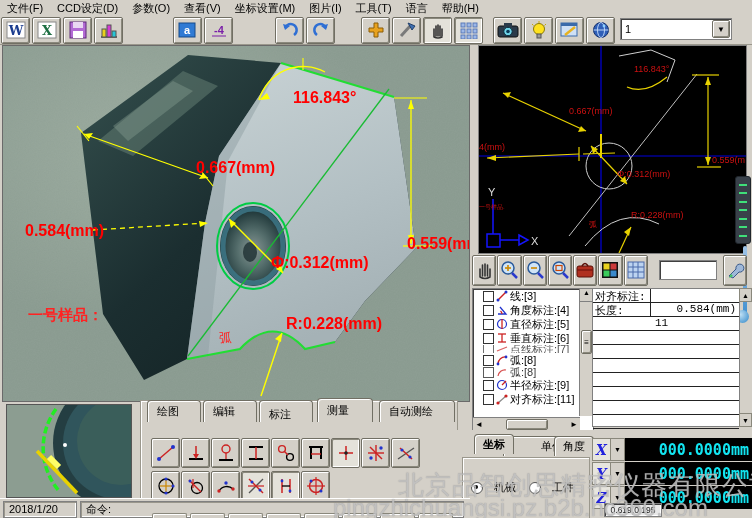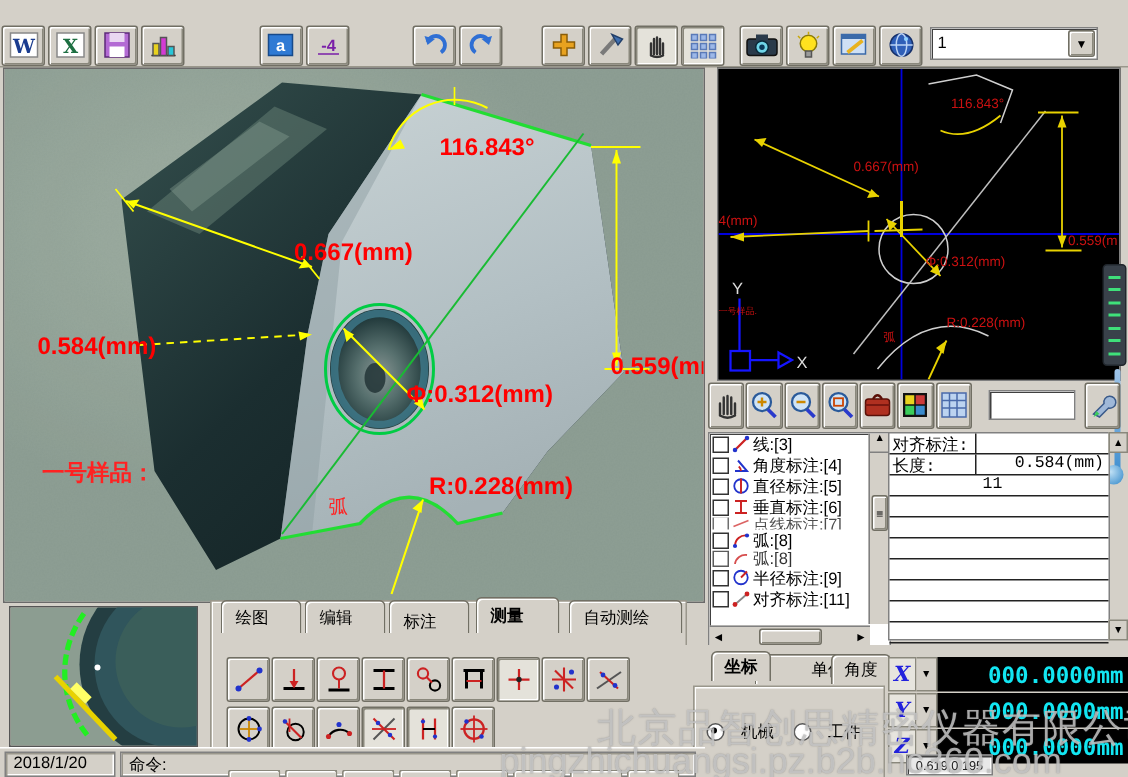--- a/index.html
+++ b/index.html
@@ -24,36 +24,36 @@
   
   #camview{left:2px;top:45px;width:466px;height:355px;border:1px solid #6a6a6a;}
   
   #cadview{left:478px;top:45px;width:267px;height:207px;background:#000;border:1px solid #808080;}
   
   #cadbar{left:472px;top:254px;width:276px;height:32px;display:flex;align-items:center;}
   .cb{width:31px;height:29px;margin-right:1px;}
   
   #objlist{left:472px;top:288px;width:120px;height:142px;background:#fff;border:1px solid #808080;
            box-shadow:inset 1px 1px 0 #404040;overflow:hidden;font-size:11px;}
-  .objrow{display:flex;align-items:center;height:14px;padding-left:2px;gap:2px;white-space:nowrap;}
+  .objrow{display:flex;align-items:center;height:14px;padding-left:10px;gap:2px;white-space:nowrap;}
   .chk{width:9px;height:9px;background:#fff;border:1px solid #333;flex:0 0 auto;}
   .vsb{position:absolute;right:0;top:0;width:13px;height:127px;background:#d4d0c8;border-left:1px solid #808080;}
   .hsb{position:absolute;left:0;bottom:0;width:107px;height:13px;background:#d4d0c8;border-top:1px solid #808080;display:flex;justify-content:space-between;align-items:center;font-size:8px;}
   
   #proptable{left:592px;top:288px;width:146px;height:137px;background:#fff;border:1px solid #808080;font-size:11px;}
   .prow{display:flex;height:13px;border-bottom:1px solid #222;font-family:Liberation Mono, monospace;}
   .pname{width:55px;border-right:1px solid #222;padding-left:2px;overflow:hidden;white-space:nowrap;}
   .pval{flex:1;text-align:right;padding-right:3px;white-space:nowrap;}
   
   #tabpanel{left:140px;top:400px;width:316px;height:97px;background:#d4d0c8;border:1px solid #9a978c;
             box-shadow:inset 1px 1px 0 #fff;}
   .tab{position:absolute;top:-1px;height:21px;padding:0 9px;display:flex;align-items:center;
        background:#d4d0c8;border:1px solid #716f64;border-bottom:none;border-radius:4px 4px 0 0;
        box-shadow:inset 1px 1px 0 #fff;font-size:11px;white-space:nowrap;}
-  .tab.active{font-weight:bold;height:23px;top:-3px;z-index:2;}
+  .tab.active{font-weight:normal;height:23px;top:-3px;z-index:2;}
   .tbtn{position:absolute;width:27px;height:28px;}
   
   #coordpanel{left:456px;top:430px;width:296px;height:88px;background:#d4d0c8;}
   .ctab{position:absolute;height:19px;padding:0 8px;display:flex;align-items:center;
         background:#d4d0c8;border:1px solid #716f64;border-bottom:none;border-radius:4px 4px 0 0;
         box-shadow:inset 1px 1px 0 #fff;font-size:11px;}
   .ctab.active{font-weight:bold;z-index:2;}
   .groupbox{position:absolute;left:6px;top:27px;width:126px;height:70px;border:1px solid #9a978c;
             box-shadow:inset 1px 1px 0 #fff;}
   .radio{display:inline-flex;align-items:center;gap:11px;font-size:11px;}
@@ -84,20 +84,31 @@
   .ptsb{position:absolute;width:11px;background:#d4d0c8;border:1px solid #8a887c;display:flex;align-items:center;justify-content:center;font-size:7px;}
   
   .stub{position:absolute;top:513px;width:33px;height:5px;background:#d4d0c8;border:1px solid #8a887c;border-bottom:none;border-radius:2px 2px 0 0;box-shadow:inset 1px 1px 0 #fff;}
   svg{display:block;}
 </style>
 </head>
 <body>
 
 <div id="app">
 
+  <div id="menubar" class="abs">
+    <span>文件(F)</span>
+    <span>CCD设定(D)</span>
+    <span>参数(O)</span>
+    <span>查看(V)</span>
+    <span>坐标设置(M)</span>
+    <span>图片(I)</span>
+    <span>工具(T)</span>
+    <span>语言</span>
+    <span>帮助(H)</span>
+  </div>
 
   <div id="toolbar" class="abs">
     <div class="tb btn">
       <svg width="20" height="18">
           <rect x="1" y="1" width="18" height="16" fill="#fff" stroke="#888"></rect>
           <text x="10" y="14" text-anchor="middle" font-size="13" font-weight="bold" fill="#1a3c8f" font-family="DejaVu Serif,serif">W</text>
         </svg>
     </div>
     <div class="tb btn">
       <svg width="20" height="18">

